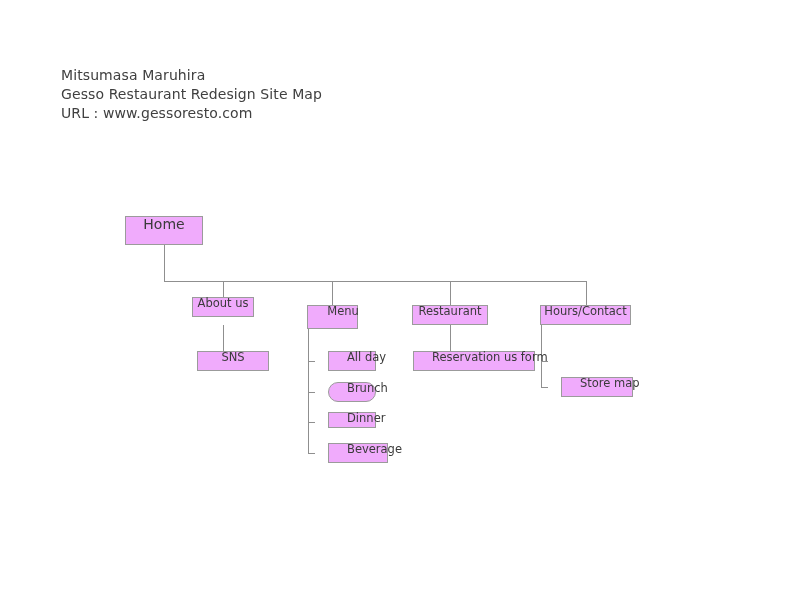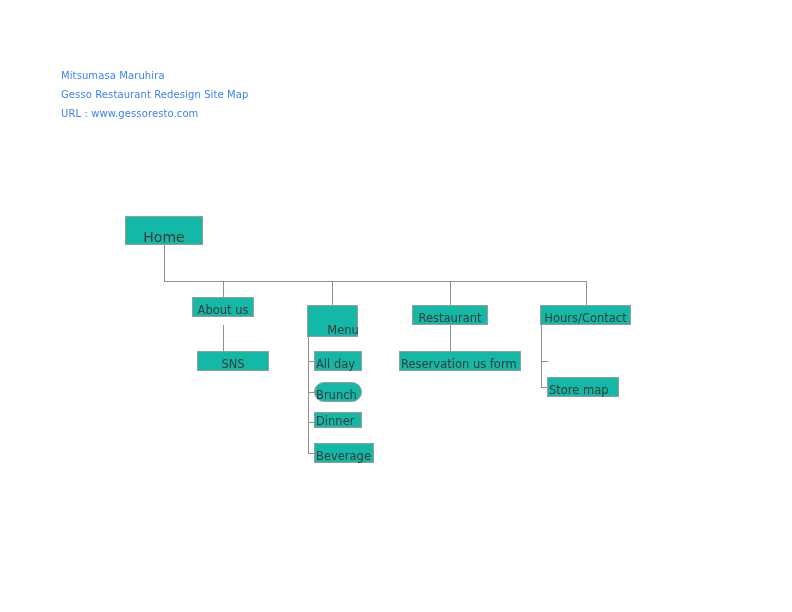--- a/index.html
+++ b/index.html
@@ -16,45 +16,46 @@
     font-family: "DejaVu Sans", "Liberation Sans", sans-serif;
   }
 
   
   .header-block {
     position: absolute;
     left: 61px;
     top: 66px;
   }
   .header-line {
-    font-size: 10px;
+    font-size: 14px;
     line-height: 19px;
-    color: #3b82f6;
+    color: #404040;
     white-space: pre;
     letter-spacing: 0.1px;
   }
 
   
   .node {
     position: absolute;
     box-sizing: border-box;
     border: 1px solid #9b9b9b;
-    background: #14b8a6;
+    background: #f0abfc;
     color: #3a3a3a;
     font-size: 11.5px;
     line-height: 1;
     display: flex;
-    align-items: flex-end;
+    align-items: flex-start;
     justify-content: center;
     white-space: nowrap;
     z-index: 2;
   }
   .node.left-align {
     justify-content: flex-start;
-    padding-left: 1px;
+    padding-left: 18px;
+    margin-left: 14px;
   }
   .node-label {
     display: block;
     pointer-events: none;
   }
   .node.home {
     font-size: 14px;
   }
 
   
@@ -101,21 +102,21 @@
   <div class="line h" style="left:541px; top:387px; width:7px;"></div>
 
   <div class="node home" style="left:125px; top:216px; width:78px; height:29px;">
     <span class="node-label">Home</span>
   </div>
 
   <div class="node" style="left:192px; top:297px; width:62px; height:20px;">
     <span class="node-label">About us</span>
   </div>
 
-  <div class="node" style="left:307px; top:305px; width:51px; height:32px;padding-left:21px;">
+  <div class="node" style="left:307px; top:305px; width:51px; height:24px;padding-left:21px;">
     <span class="node-label">Menu</span>
   </div>
 
   <div class="node" style="left:412px; top:305px; width:76px; height:20px;">
     <span class="node-label">Restaurant</span>
   </div>
 
   <div class="node" style="left:540px; top:305px; width:91px; height:20px;">
     <span class="node-label">Hours/Contact</span>
   </div>

